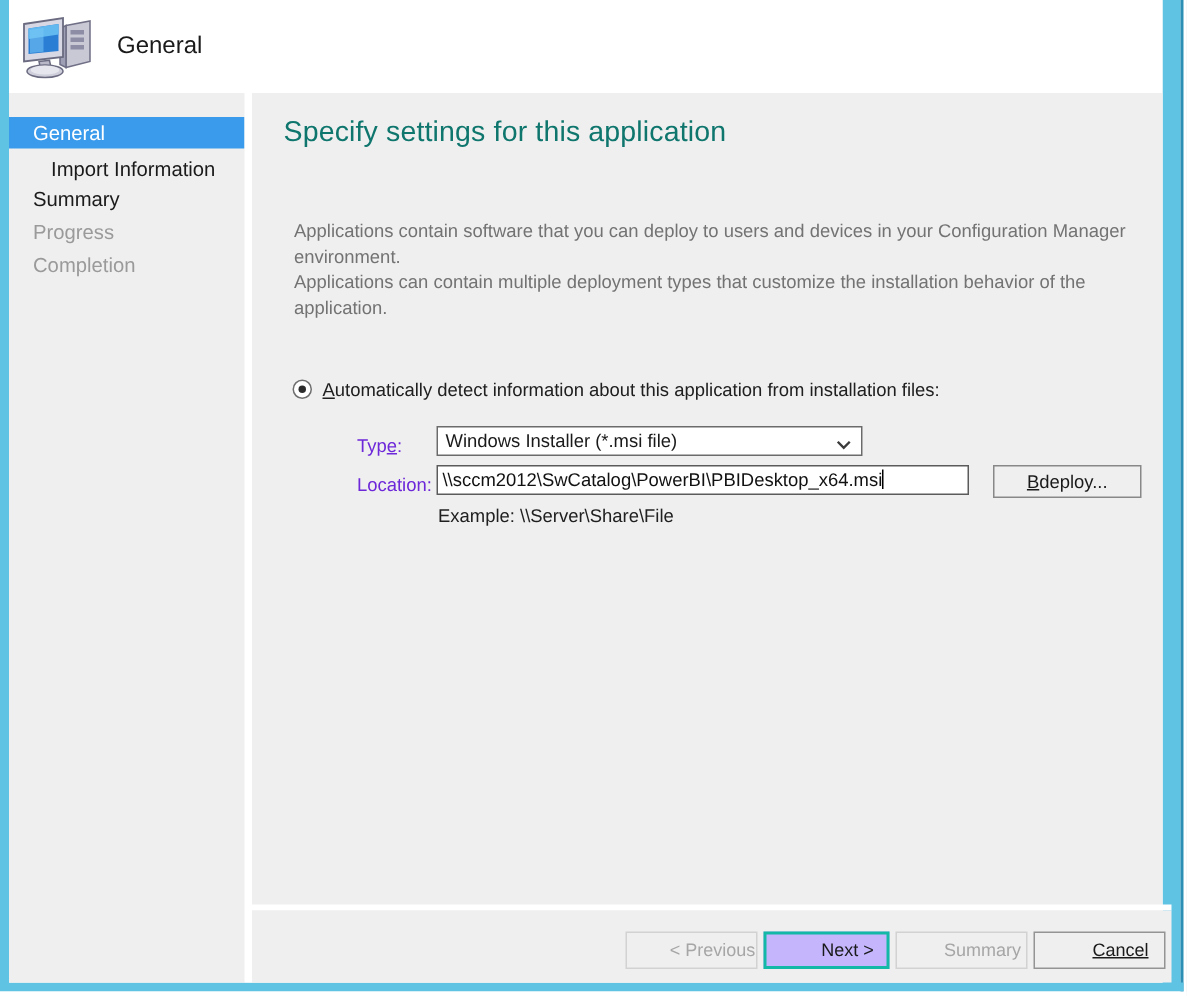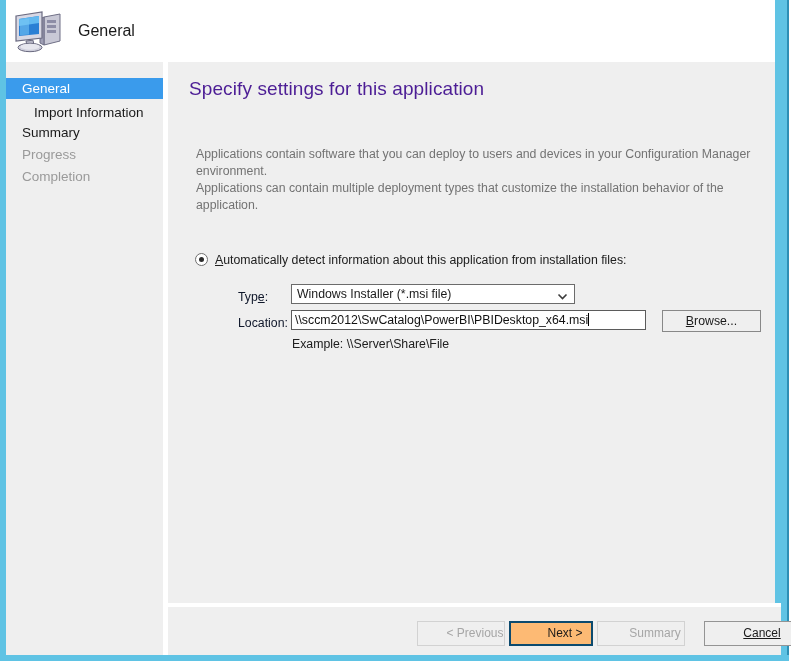--- a/index.html
+++ b/index.html
@@ -117,21 +117,21 @@
   #main-pane {
     position: absolute;
     left: 162px; top: 0;
     width: 607px; height: 593px;
     background: #efefef;
   }
   #page-heading {
     position: absolute;
     left: 21px; top: 16px;
     font-size: 19px;
-    color: #4c1d95;
+    color: #0f766e;
     white-space: nowrap;
     letter-spacing: 0.1px;
     text-align: right;
   }
   #intro-text {
     position: absolute;
     left: 28px; top: 84px;
     width: 560px;
     font-size: 12.3px;
     color: #737373;
@@ -166,21 +166,21 @@
     width: 5px; height: 5px;
     border-radius: 50%;
     background: #2b2b2b;
   }
   .accel { text-decoration: underline; }
 
   
   .field-label {
     position: absolute;
     font-size: 12.3px;
-    color: #0f172a;
+    color: #6d28d9;
     white-space: nowrap;
   }
   #label-type { left: 70px; top: 228px; }
   #label-location { left: 70px; top: 254px; }
 
   #type-select {
     position: absolute;
     left: 123px; top: 222px;
     width: 284px; height: 20px;
     box-sizing: border-box;
@@ -269,29 +269,29 @@
     border: 1px solid #949494;
     background: #efefef;
     color: #1a1a1a;
   }
   .wiz-button.disabled {
     border: 1px solid #d2d2d2;
     background: #efefef;
     color: #a6a6a6;
   }
   .wiz-button.focused {
-    border: 2px solid #0c4a6e;
-    background: #fdba74;
+    border: 2px solid #14b8a6;
+    background: #c4b5fd;
     color: #1a1a1a;
     line-height: 21px;
   }
   #btn-previous { left: 249px; width: 88px; }
   #btn-next     { left: 341px; width: 84px; }
   #btn-summary  { left: 429px; width: 88px; }
-  #btn-cancel   { left: 536px; width: 88px; text-decoration: underline; }
+  #btn-cancel   { left: 521px; width: 88px; text-decoration: underline; }
 </style>
 </head>
 <body>
 
 <div id="window">
 
   <div class="edge-left"></div>
   <div class="edge-right"></div>
   <div class="edge-right-hair"></div>
   <div class="edge-bottom"></div>
@@ -364,21 +364,21 @@
           </svg>
         </span>
       </div>
 
       <div class="field-label" id="label-location">Location:</div>
 
       <div id="location-input"><span>\\sccm2012\SwCatalog\PowerBI\PBIDesktop_x64.msi</span><span id="location-caret"></span></div>
 
       <div id="example-text">Example: \\Server\Share\File</div>
 
-      <div id="browse-button"><span class="accel">B</span><span>rowse...</span></div>
+      <div id="browse-button"><span class="accel">B</span><span>deploy...</span></div>
 
 
     </div>
 
     <div id="footer-divider"></div>
     <div id="footer-bar">
       <div class="wiz-button disabled" id="btn-previous">&lt; Previous</div>
       <div class="wiz-button focused" id="btn-next">Next &gt;</div>
       <div class="wiz-button disabled" id="btn-summary">Summary</div>
       <div class="wiz-button enabled" id="btn-cancel">Cancel</div>

